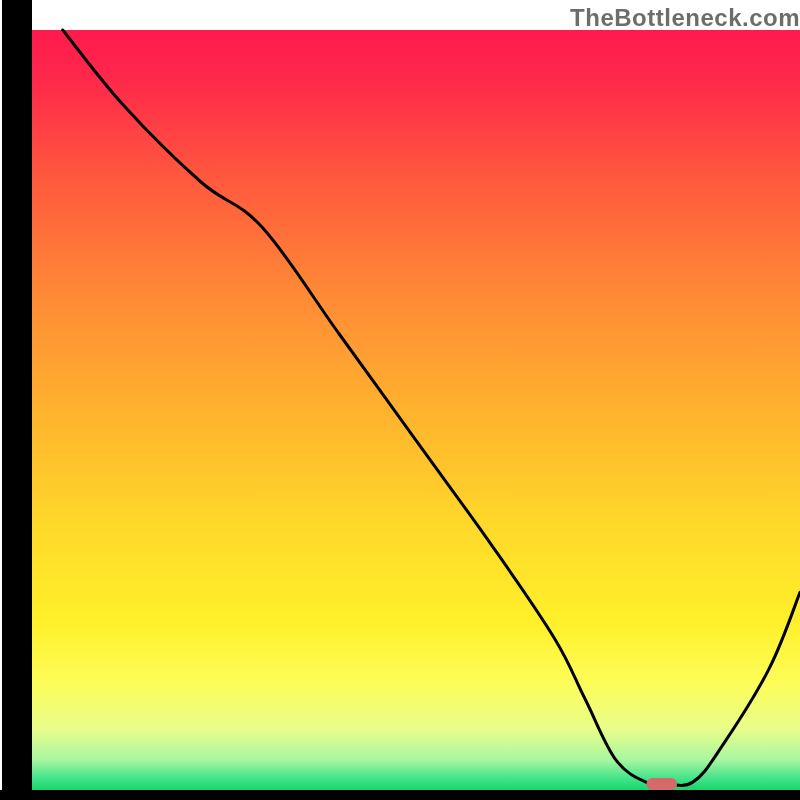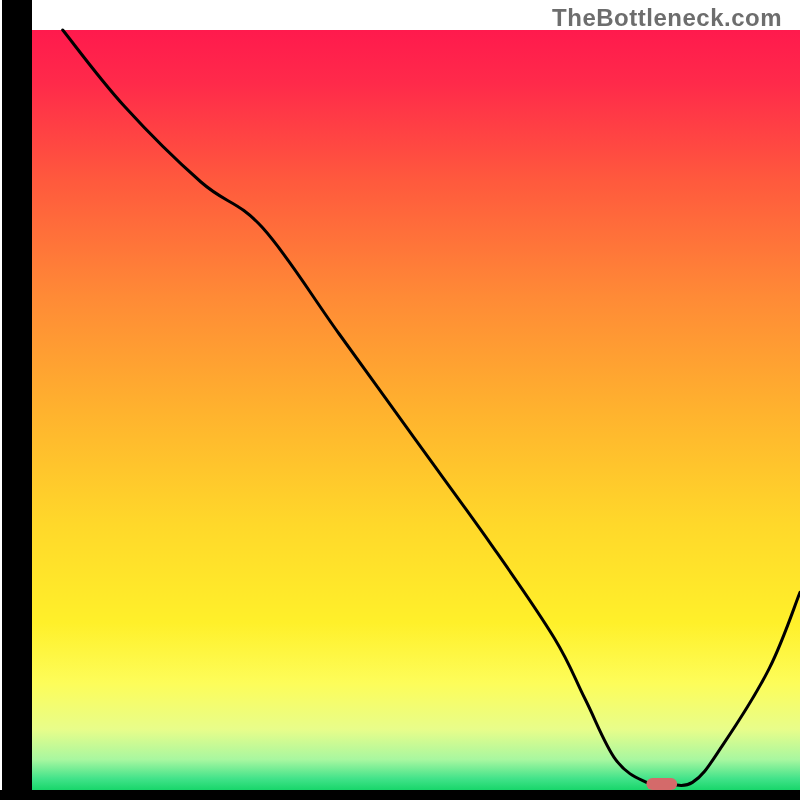--- a/index.html
+++ b/index.html
@@ -11,21 +11,21 @@
     font-family: Arial, Helvetica, sans-serif;
   }
   .chart-container {
     position: relative;
     width: 800px;
     height: 800px;
   }
   .watermark {
     position: absolute;
     top: 4px;
-    right: 18px;
+    right: 0;
     font-size: 24px;
     font-weight: bold;
     color: #6d6d6d;
     letter-spacing: 0.5px;
   }
   svg {
     display: block;
   }
 </style>
 </head>

